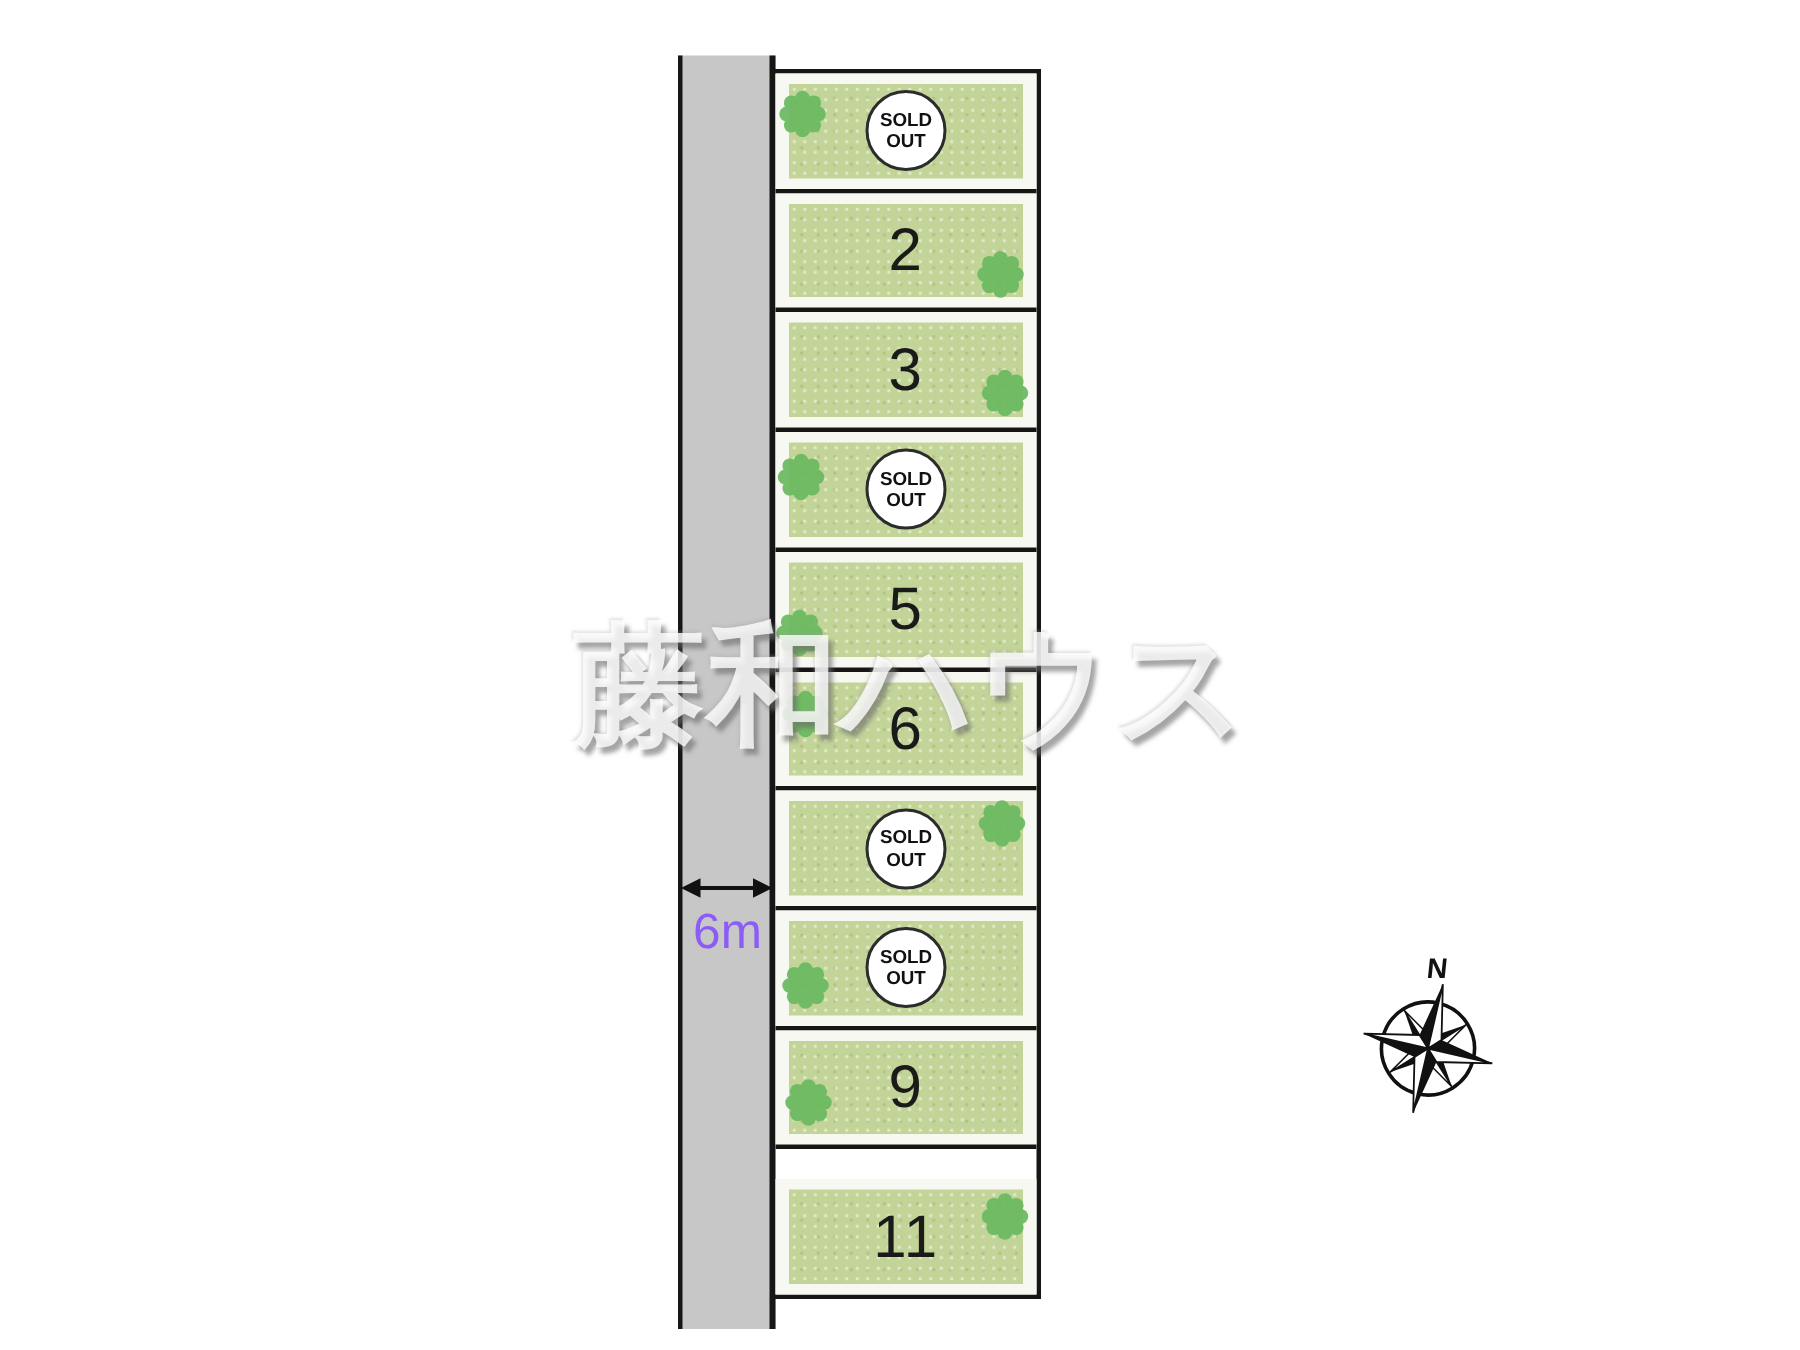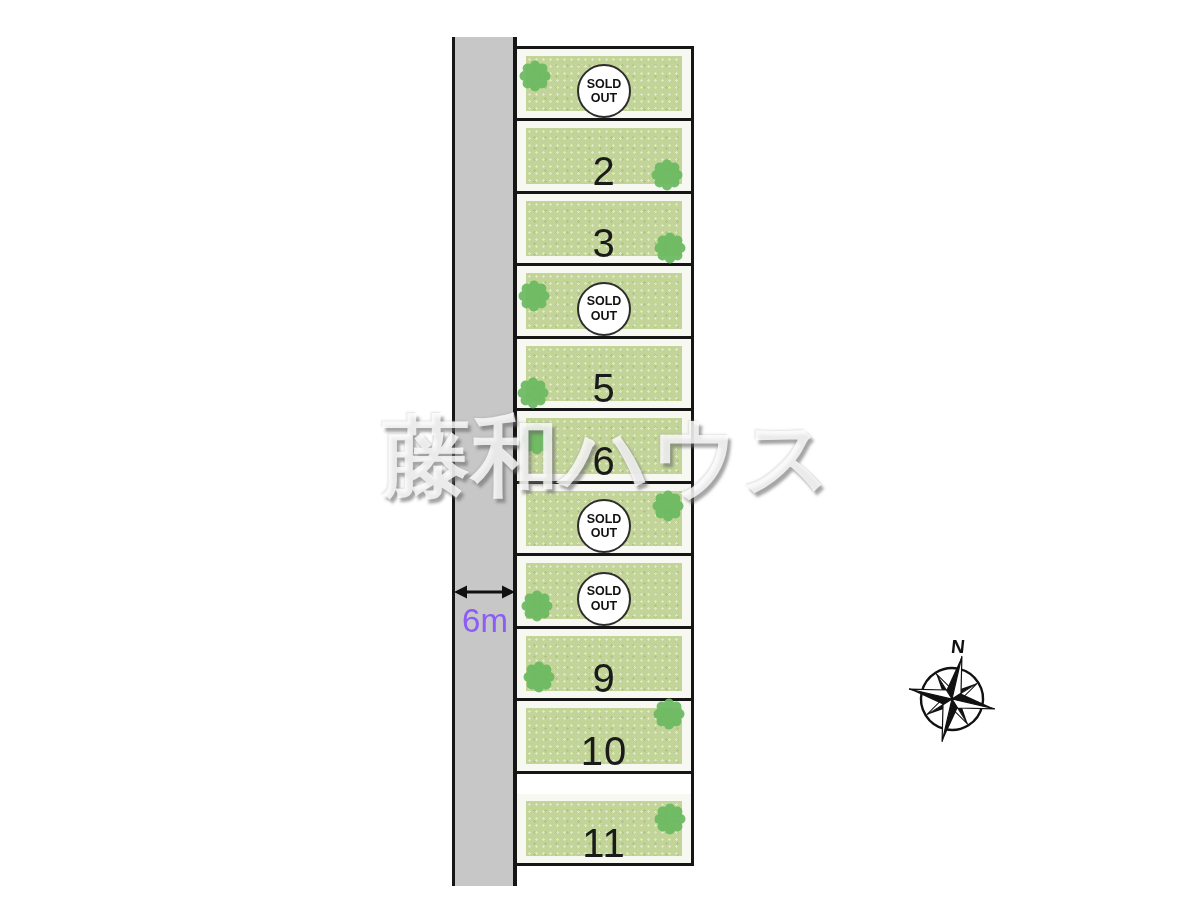--- a/index.html
+++ b/index.html
@@ -21,21 +21,21 @@
   }
   
   #lots{
     position:absolute;left:514px;top:46px;width:180px;height:820px;
     box-sizing:border-box;border:3px solid #161616;background:#fff;
     display:flex;flex-direction:column;
   }
   .lot{
     flex:1;position:relative;background:#f8f8f3;
     border-bottom:3px solid #161616;
-    display:flex;align-items:flex-end;justify-content:center;
+    display:flex;align-items:center;justify-content:center;
   }
   .lot:last-child{border-bottom:none;margin-top:20px;}
   .turf{
     position:absolute;left:9px;right:9px;top:7px;bottom:7px;
     background-color:#c3d498;
     background-image:
       radial-gradient(rgba(255,255,255,0.45) 1px, transparent 1.4px),
       radial-gradient(rgba(140,160,90,0.30) 1px, transparent 1.4px);
     background-size:7px 7px, 11px 11px;
     background-position:0 0, 3px 4px;
@@ -177,27 +177,20 @@
     </div>
 
     <div class="lot">
       <div class="turf"></div>
       <svg class="tree t-l9" viewBox="0 0 36 36">
           <use href="#treeSym"></use>
         </svg>
       <div class="lot-number">9</div>
     </div>
 
-    <div class="lot">
-      <div class="turf"></div>
-      <svg class="tree t-l10" viewBox="0 0 36 36">
-          <use href="#treeSym"></use>
-        </svg>
-      <div class="lot-number">10</div>
-    </div>
 
     <div class="lot">
       <div class="turf"></div>
       <svg class="tree t-l11" viewBox="0 0 36 36">
           <use href="#treeSym"></use>
         </svg>
       <div class="lot-number">11</div>
     </div>
 
   </div>

